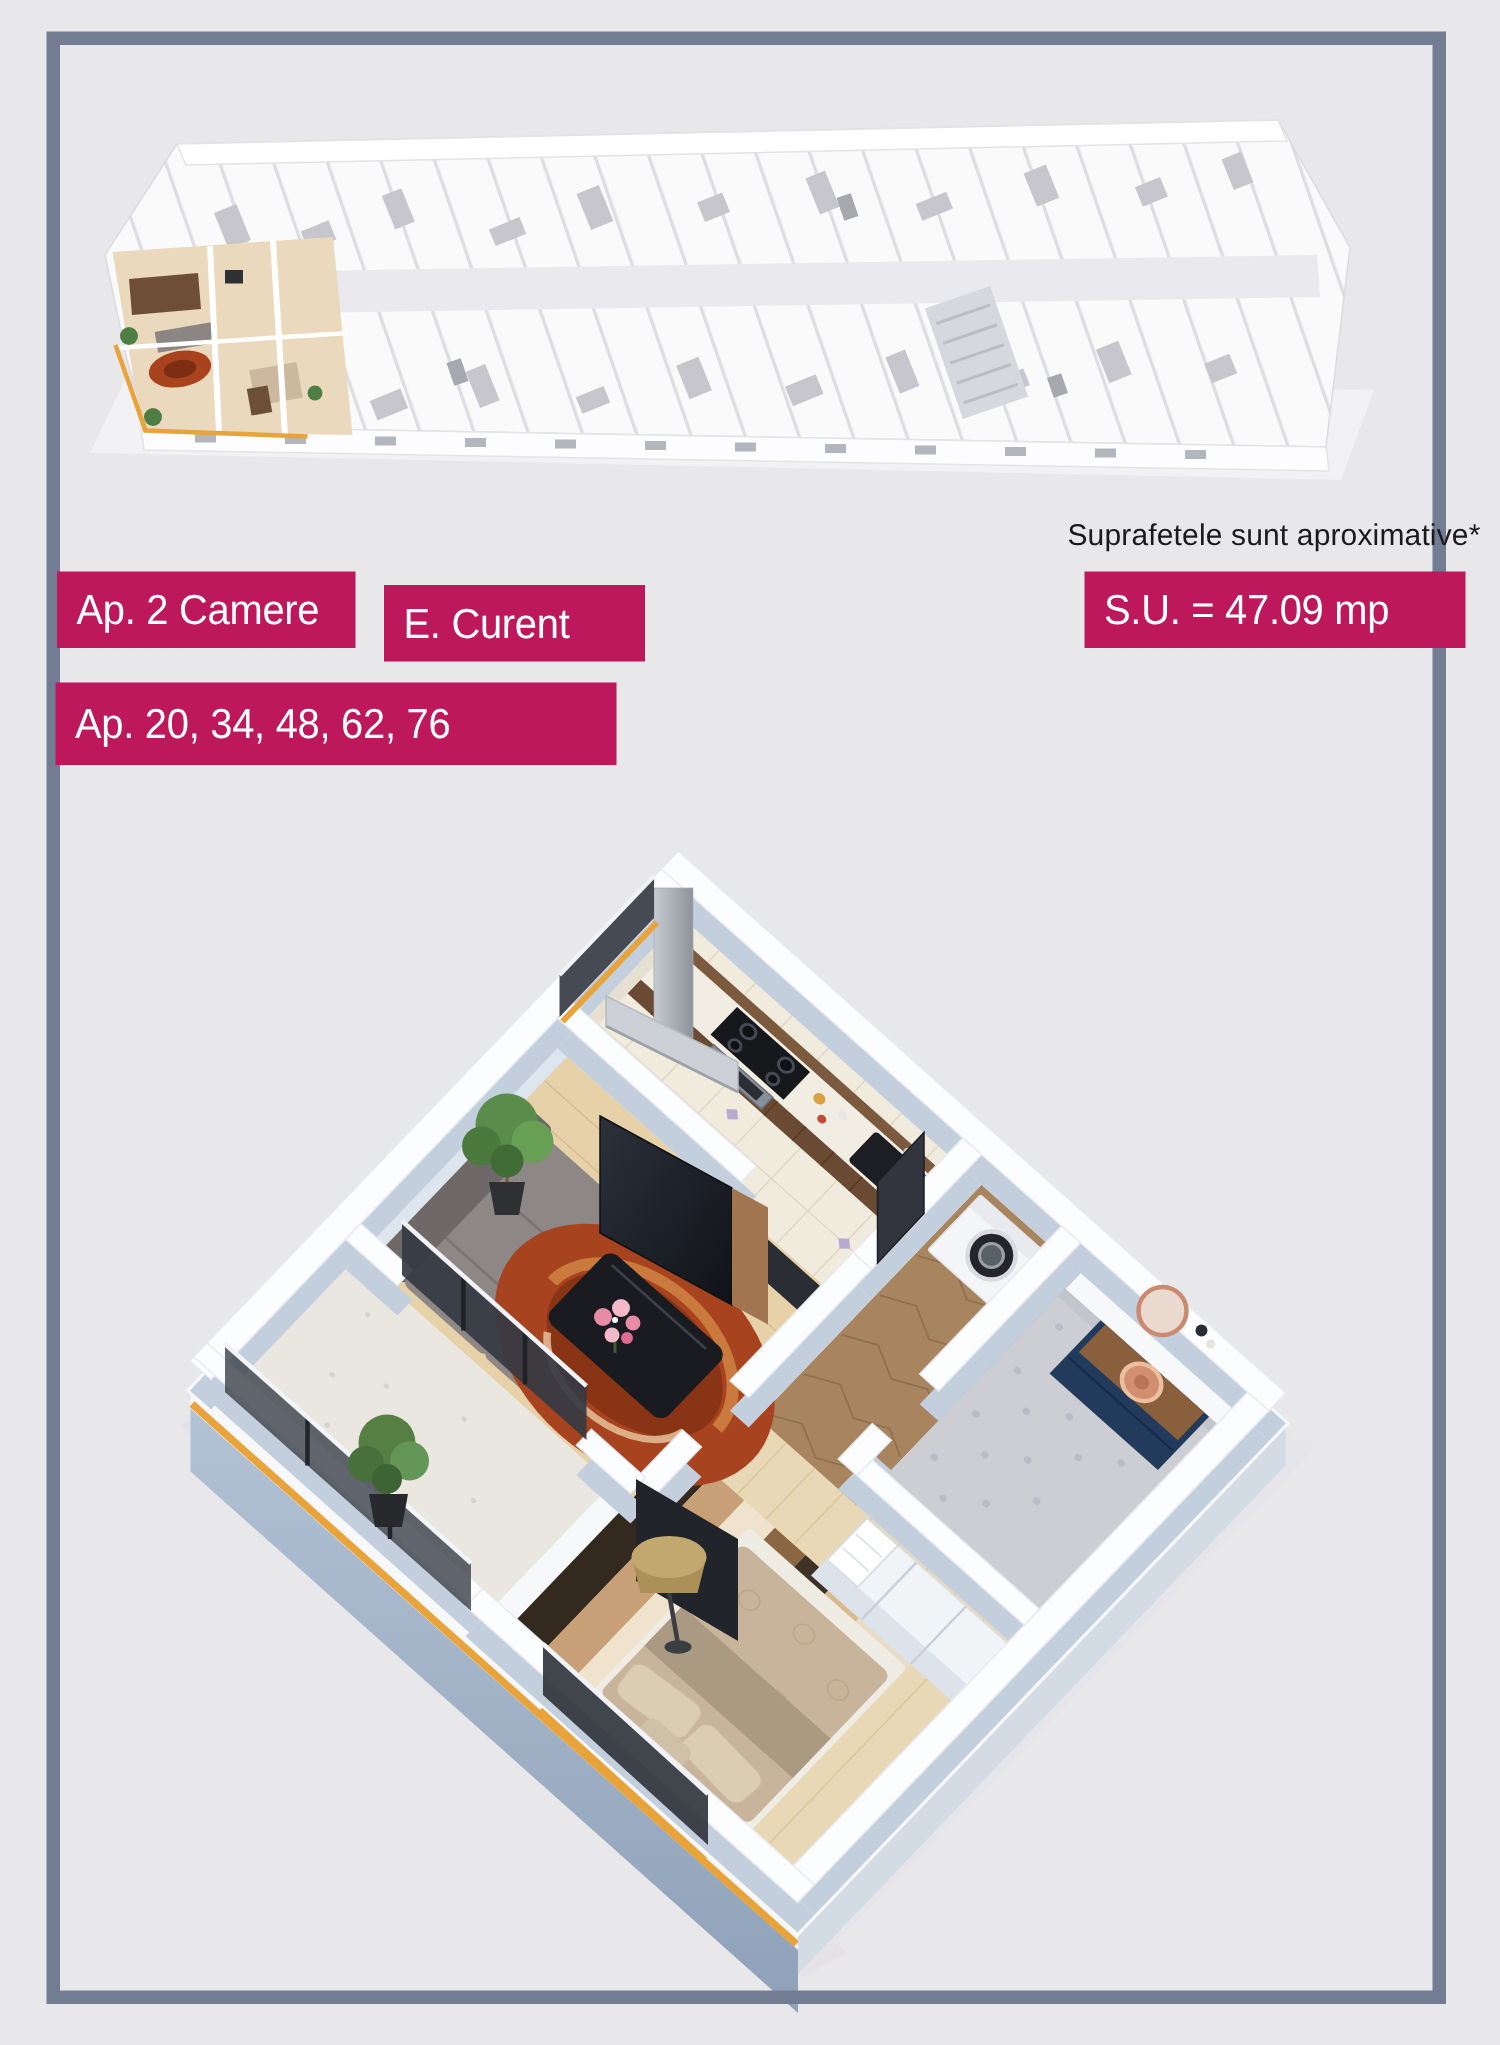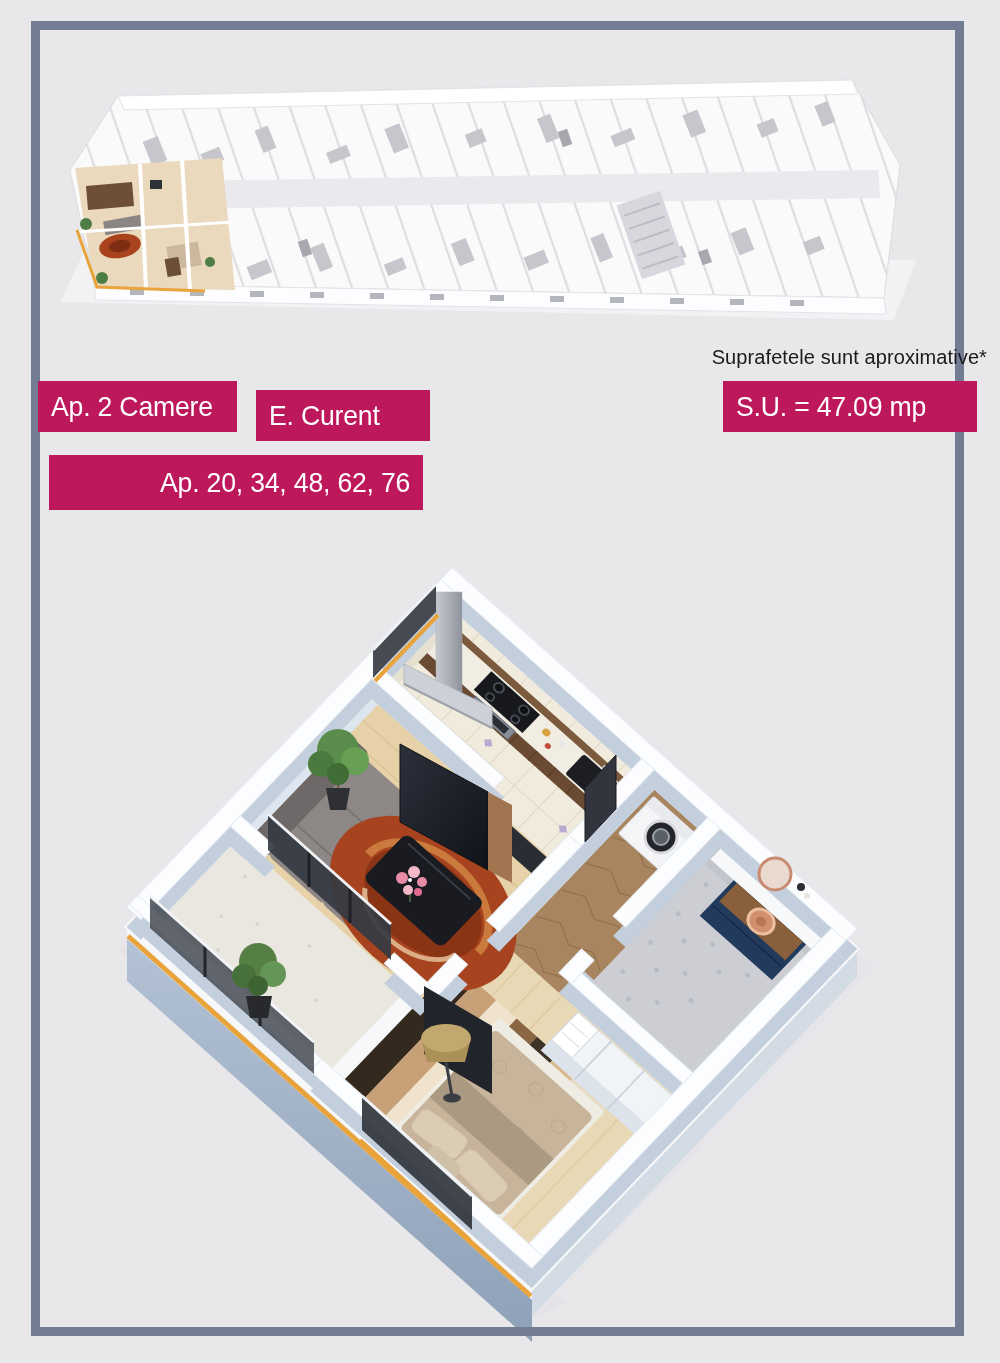--- a/index.html
+++ b/index.html
@@ -11,21 +11,21 @@
   .disclaimer{position:absolute;top:346px;right:59px;font-size:20px;color:#1A1A1C;
               letter-spacing:.1px;white-space:nowrap;}
   .badge{position:absolute;background:#be185d;color:#fff;display:flex;align-items:center;
          padding-left:13px;box-sizing:border-box;}
   .badge span{font-size:28px;transform:scaleX(.95);transform-origin:left center;
               white-space:nowrap;letter-spacing:-.2px;}
   .b1{left:38px;top:381px;width:199px;height:51px;}
   .b2{left:256px;top:390px;width:174px;height:51px;}
   .b3{left:443px;top:381px;width:230px;height:51px;}
   .b4{left:687px;top:381px;width:254px;height:51px;margin-left:36px;}
-  .b5{left:49px;top:455px;width:374px;height:55px;justify-content:flex-end;}
+  .b5{left:37px;top:455px;width:374px;height:55px;}
 </style>
 </head>
 <body>
 
 <div class="page">
 
 <svg class="art" viewBox="0 0 1000 1363" aria-hidden="true">
   <defs>
     <pattern id="bwalls" patternUnits="userSpaceOnUse" width="34" height="12" patternTransform="rotate(-19)">
       <line x1="1" y1="0" x2="1" y2="12" stroke="#d9d9de" stroke-width="2.5"></line>

